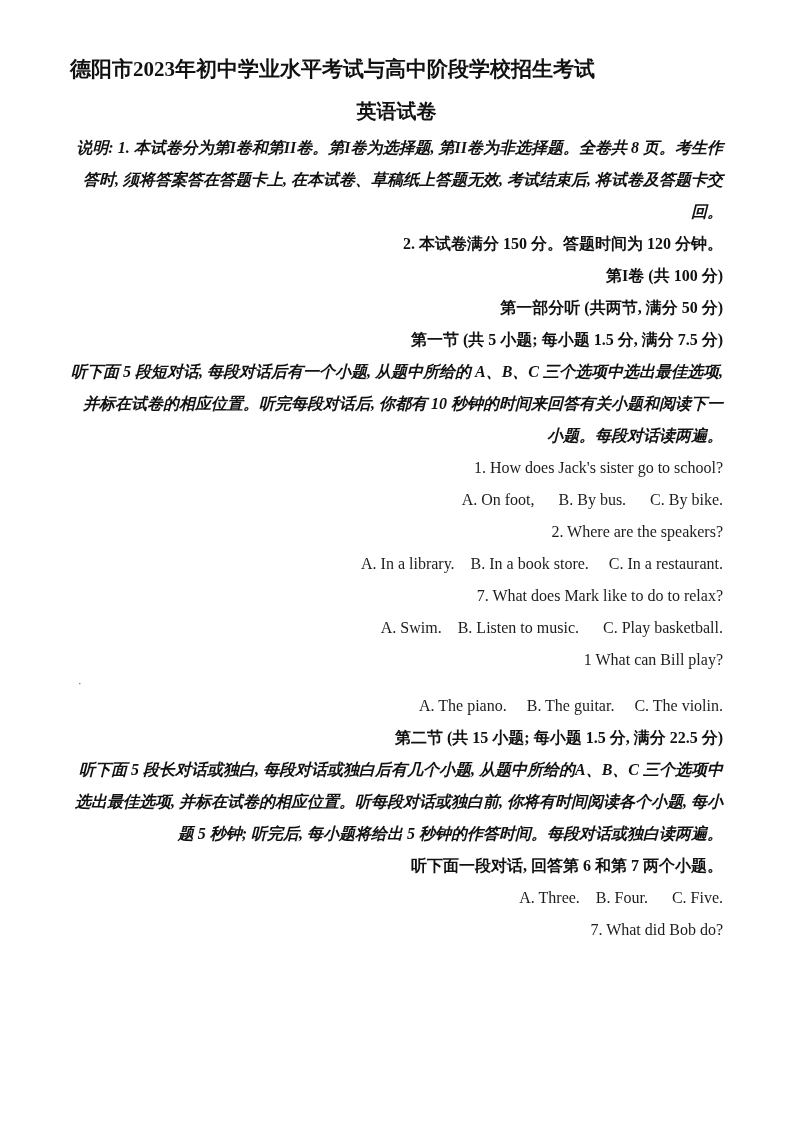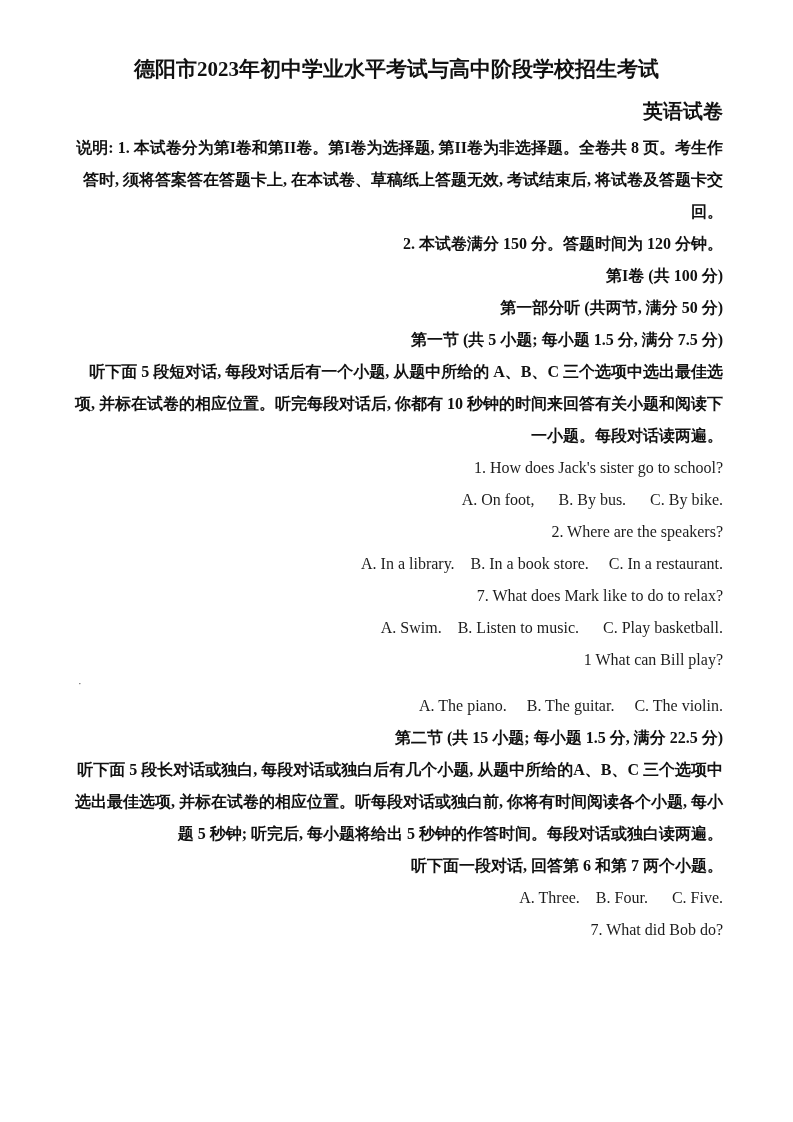--- a/index.html
+++ b/index.html
@@ -13,36 +13,35 @@
     padding: 54px 70px 0 70px;
     font-family: "Liberation Serif", "DejaVu Serif", serif;
     font-size: 16px;
     line-height: 32px;
     color: #1c1c1c;
     overflow: hidden;
   }
   .title {
     font-size: 21px;
     font-weight: 700;
-    text-align: center;
     line-height: 30px;
     margin-bottom: 12px;
     color: #111;
   }
   .subtitle {
     font-size: 20px;
     font-weight: 700;
-    text-align: right;
+    text-align: center;
     line-height: 30px;
     margin-bottom: 6px;
     color: #111;
   }
   .b   { font-weight: 700; color: #111; }
   .ctr { text-align: center; }
-  .jst { text-align: justify; }
+  .jst { text-align: justify; font-style: italic; }
   .line { display: block; text-align: right; }
   .opts { white-space: pre-wrap; }
   .stray-mark {
     font-size: 11px;
     line-height: 14px;
     color: #444;
     padding-left: 8px;
   }
 </style>
 </head>

